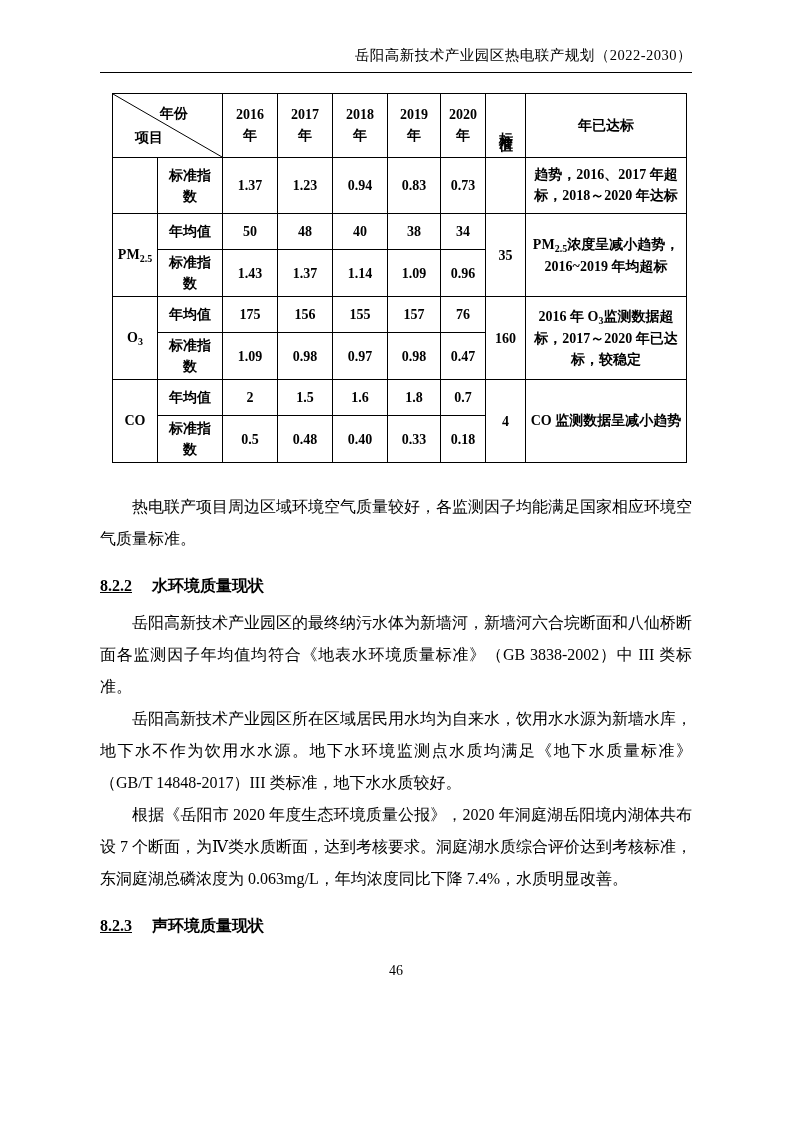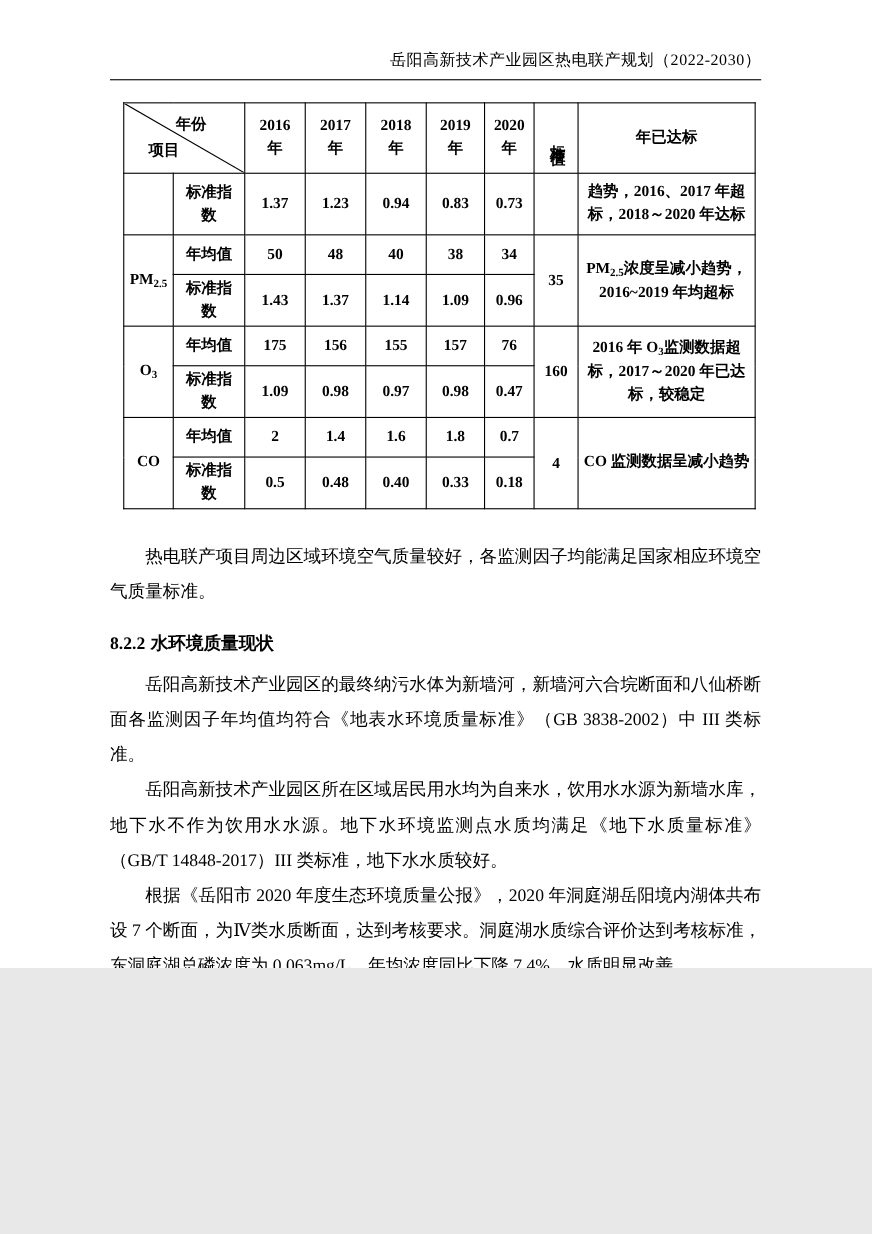--- a/index.html
+++ b/index.html
@@ -1,17 +1,17 @@
 <!DOCTYPE html>
 <html><head>
 <meta charset="utf-8">
 <style>
   html,body{margin:0;padding:0;background:#e8e8e8;}
   .page{
-    position:relative;width:793px;height:880px;margin:0 auto;background:#ffffff;
+    position:relative;width:793px;height:1122px;margin:0 auto;background:#ffffff;
     box-sizing:border-box;padding:45px 101px 0 100px;color:#000;
     font-family:"Liberation Serif","DejaVu Serif",serif;
   }
   
   .header-title{text-align:right;font-size:14.5px;letter-spacing:.5px;line-height:20px;padding-bottom:7px;}
   .header-rule{height:0;border-top:1.7px solid #000;}
   
   table.data-table{border-collapse:collapse;table-layout:fixed;width:574px;margin:20px 0 0 12px;font-weight:bold;}
   .data-table td{border:1px solid #000;text-align:center;vertical-align:middle;padding:2px 3px;font-size:14px;line-height:1.5;overflow:hidden;}
   tr.rh-header{height:64px;}
@@ -26,21 +26,21 @@
   .std-vertical{writing-mode:vertical-rl;text-orientation:upright;display:inline-block;line-height:1;letter-spacing:3px;}
   .metric-inner{display:inline-block;max-width:48px;}
   .value-cell{font-size:14.5px;}
   .compare-cell{padding:4px 8px;line-height:1.55;}
   .sub{font-size:10px;vertical-align:-3px;}
   
   .content-block{margin-top:28px;}
   .body-par{font-size:16px;line-height:32px;text-align:justify;text-indent:32px;margin:0;}
   .section-heading{font-size:16px;line-height:22px;margin:20px 0 10px;font-weight:700;
     font-family:"Liberation Sans","DejaVu Sans",sans-serif;}
-  .h-num{font-family:"Liberation Serif","DejaVu Serif",serif;font-weight:700;margin-right:5px;}
+  .h-num{font-family:"Liberation Serif","DejaVu Serif",serif;font-weight:700;margin-right:20px;text-decoration:underline;}
   .page-number{text-align:center;font-size:14px;margin-top:26px;}
 </style>
 </head>
 <body>
 
 <div class="page">
 
   <div class="running-header">
     <div class="header-title">岳阳高新技术产业园区热电联产规划（2022-2030）</div>
     <div class="header-rule"></div>
@@ -140,21 +140,21 @@
         <td class="value-cell">0.98</td>
         <td class="value-cell">0.97</td>
         <td class="value-cell">0.98</td>
         <td class="value-cell">0.47</td>
       </tr>
 
       <tr class="rh-avg">
         <td rowspan="2" class="pollutant-cell"><span>CO</span><span class="sub"></span></td>
         <td class="metric-cell"><span class="metric-inner">年均值</span></td>
         <td class="value-cell">2</td>
-        <td class="value-cell">1.4</td>
+        <td class="value-cell">1.5</td>
         <td class="value-cell">1.6</td>
         <td class="value-cell">1.8</td>
         <td class="value-cell">0.7</td>
         <td rowspan="2" class="standard-cell">4</td>
         <td rowspan="2" class="compare-cell"><span>CO 监测数据呈减小趋势</span><span class="sub"></span><span></span></td>
       </tr>
       <tr class="rh-idx">
         <td class="metric-cell"><span class="metric-inner">标准指数</span></td>
         <td class="value-cell">0.5</td>
         <td class="value-cell">0.48</td>

